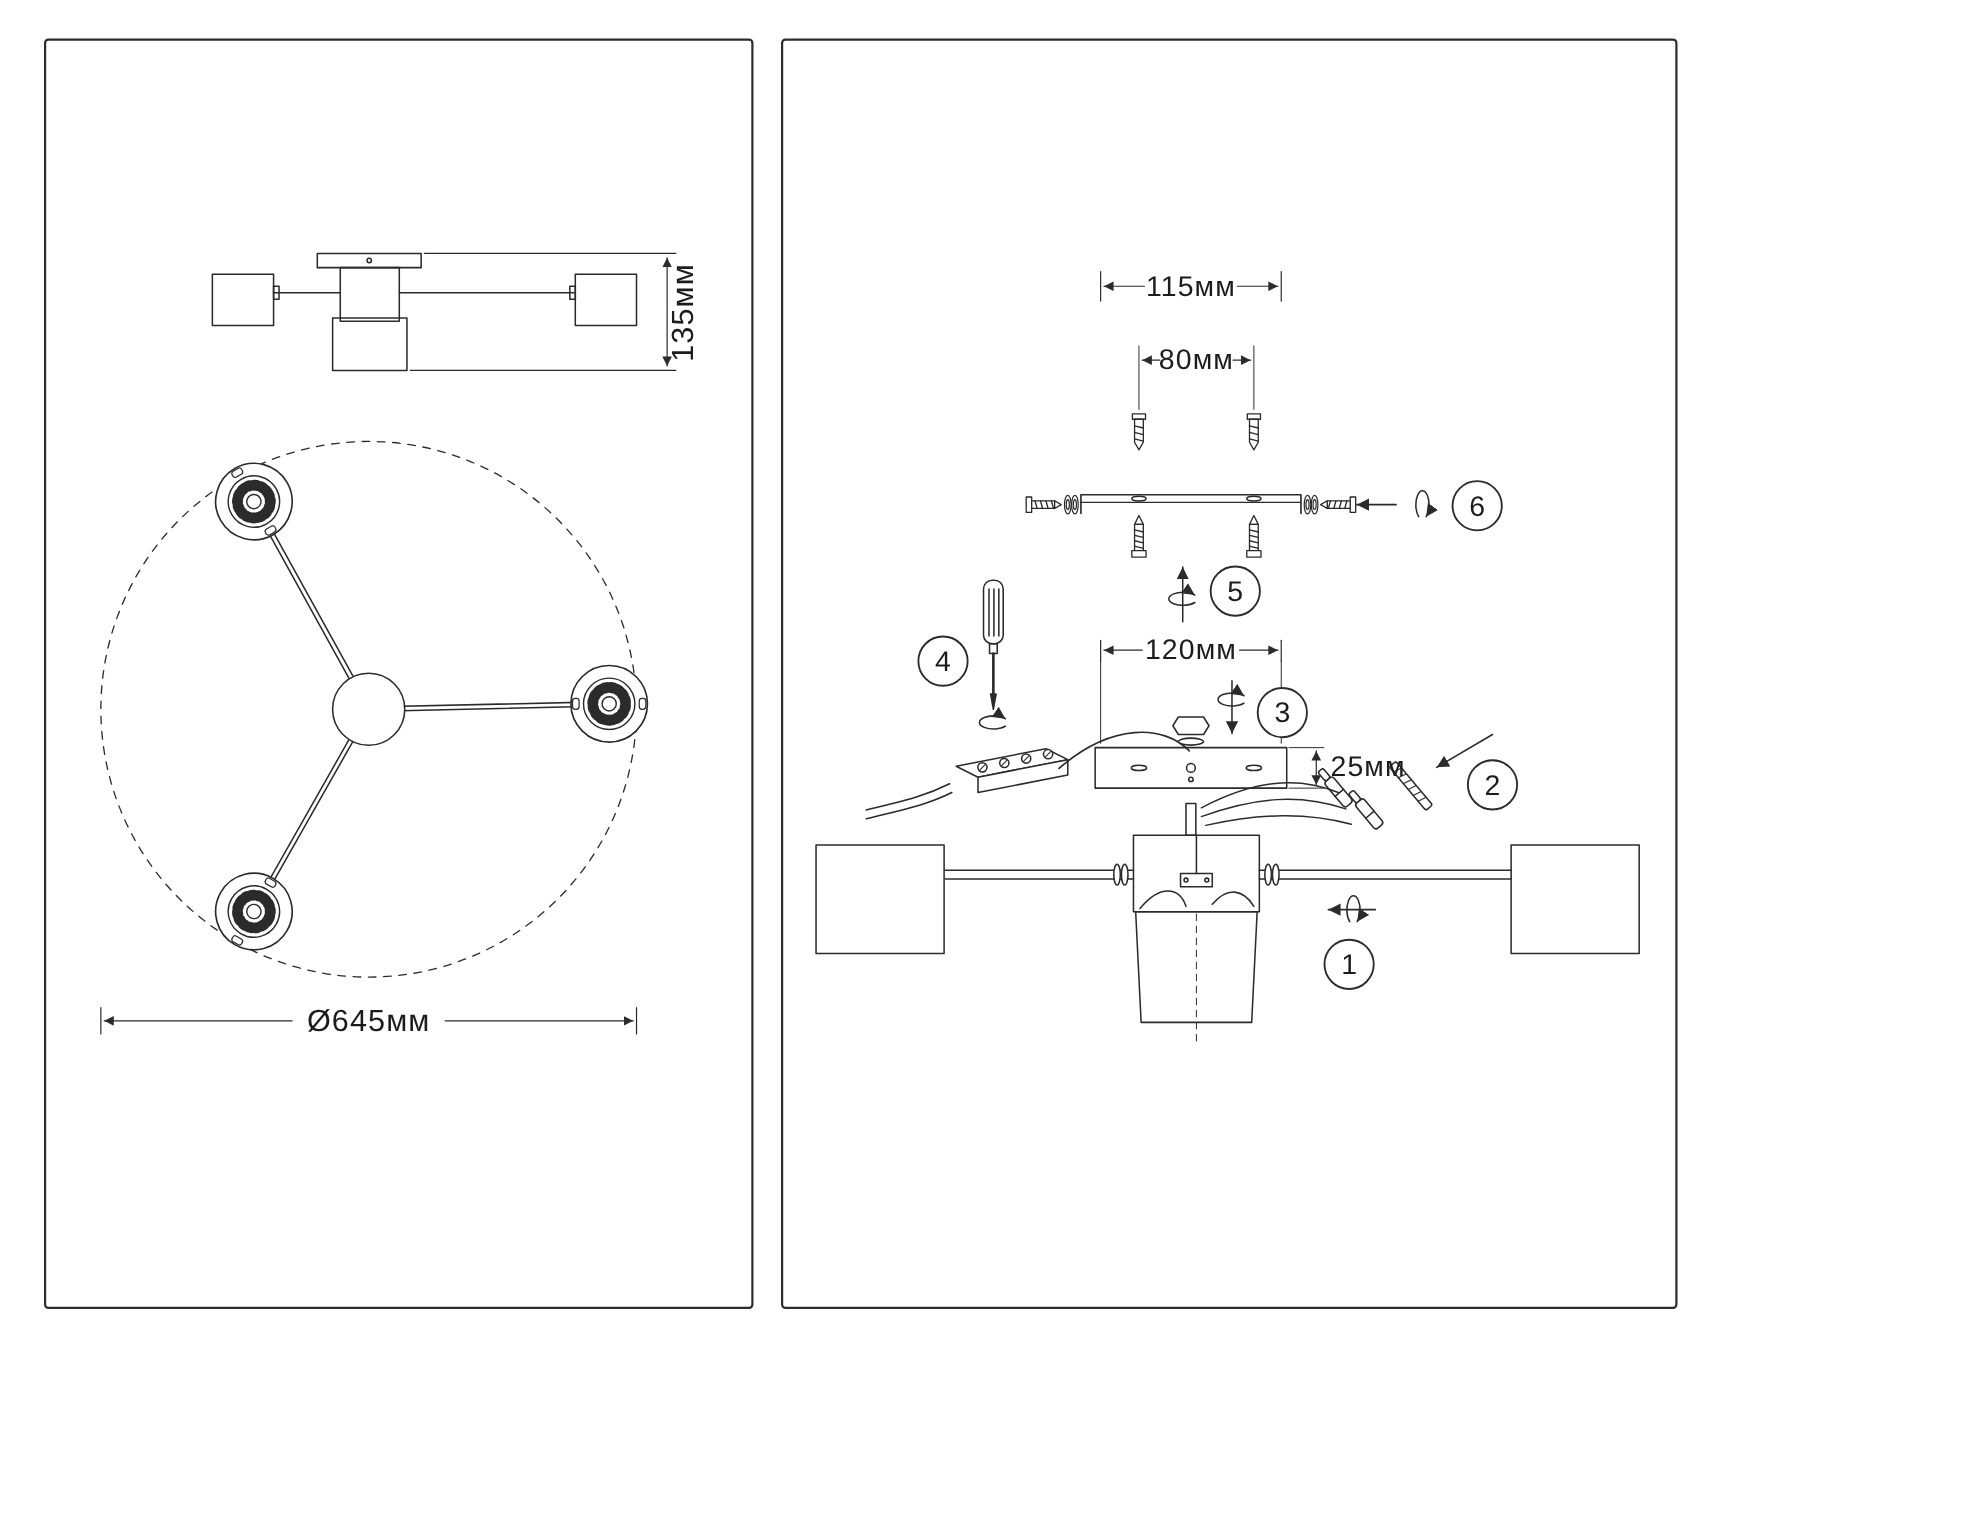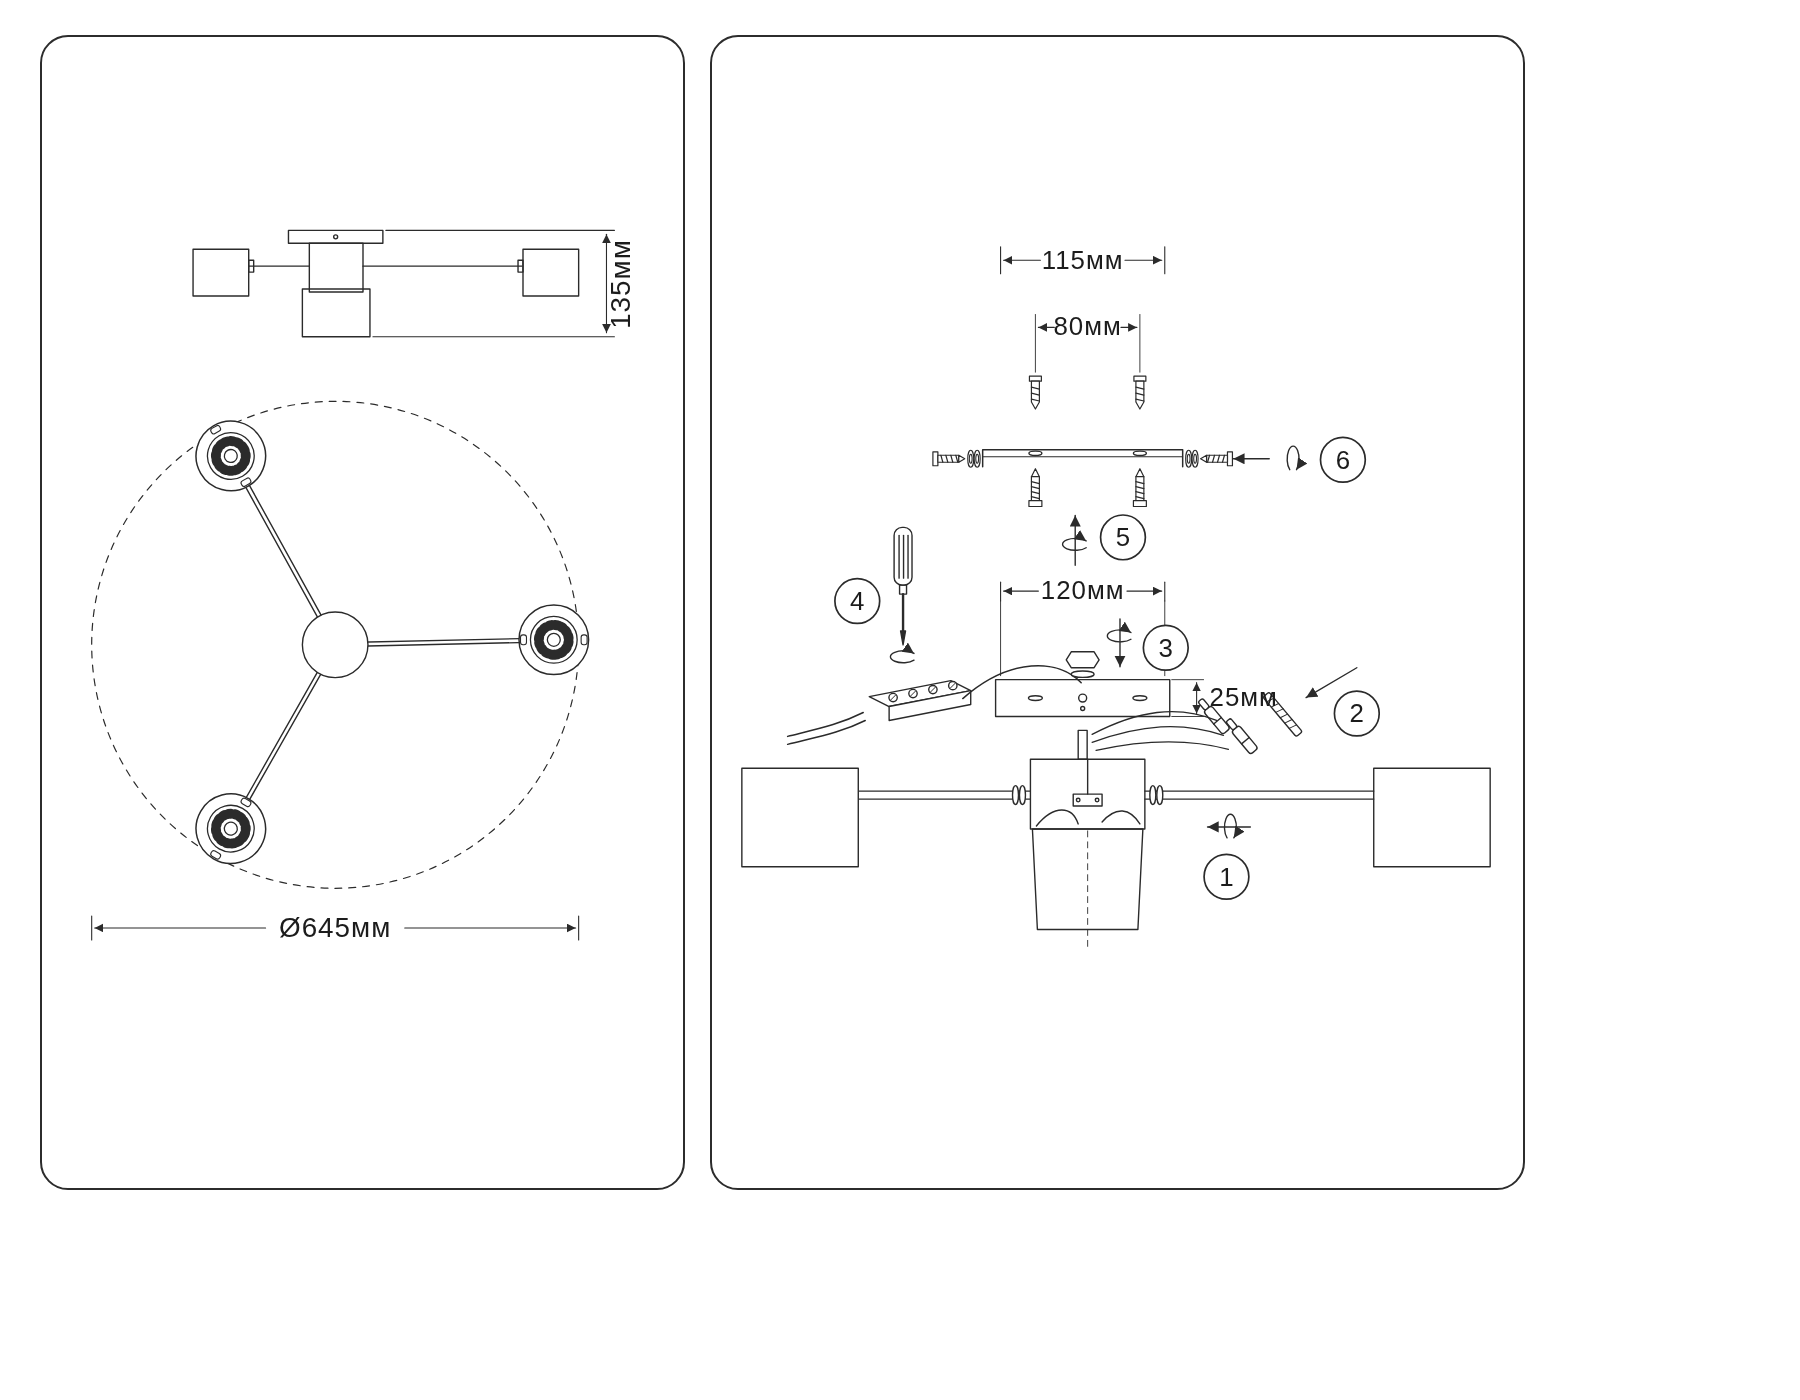--- a/index.html
+++ b/index.html
@@ -10,21 +10,21 @@
     height: 1400px;
     background: #ffffff;
     font-family: "Liberation Sans", sans-serif;
     overflow: hidden;
   }
   .panel {
     position: absolute;
     top: 35px;
     height: 1155px;
     border: 2.5px solid #2c2c2c;
-    border-radius: 28px;
+    border-radius: 4px;
     background: #ffffff;
   }
   .panel--left  { left: 40px;  width: 645px; }
   .panel--right { left: 710px; width: 815px; }
   .panel svg { position: absolute; left: 0; top: 0; width: 100%; height: 100%; }
   text { fill: #1c1c1c; font-family: "Liberation Sans", sans-serif; }
   .dim-text { font-size: 26px; letter-spacing: 1px; }
   .dim-text--big { font-size: 28px; }
   .badge-text { font-size: 26px; }
 </style>

